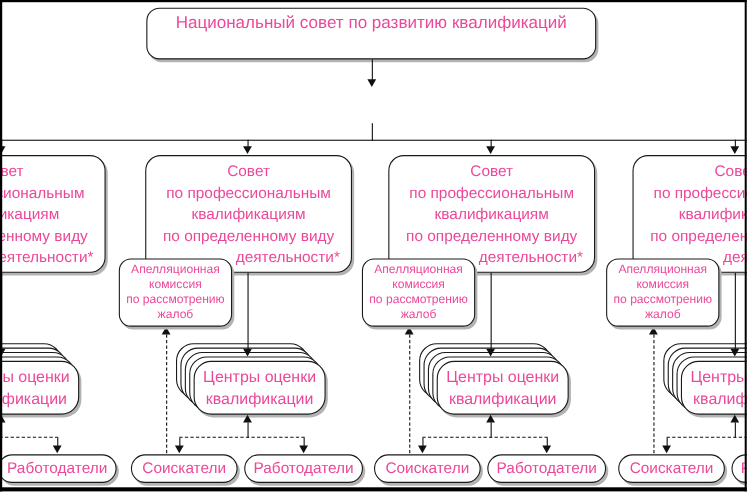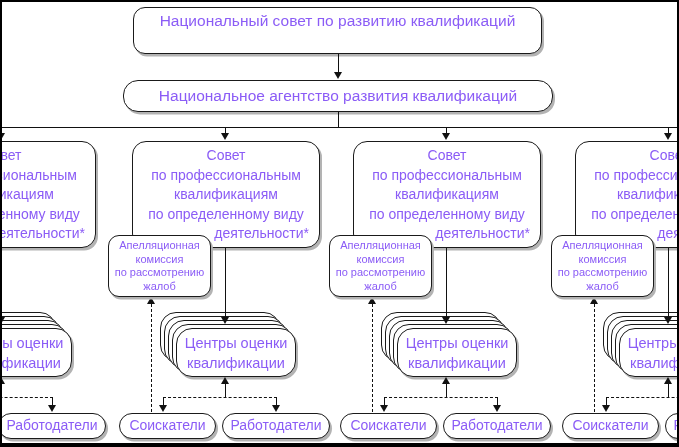--- a/index.html
+++ b/index.html
@@ -7,21 +7,21 @@
     position:relative;width:679px;height:447px;overflow:hidden;background:#fff;
     font-family:"Liberation Sans","DejaVu Sans",sans-serif;color:#000;
   }
   
   .frame{position:absolute;background:var(--frame,#000);z-index:9;}
   
   .box{
     position:absolute;background:var(--box-fill,#fff);
     border:1.4px solid var(--box-border,#1a1a1a);
     box-shadow:2px 2.5px 0 var(--shadow,#b3b3b3);
-    box-sizing:border-box;text-align:center;color:#8b5cf6;
+    box-sizing:border-box;text-align:center;color:#ec4899;
   }
   .topbox{left:133px;top:7px;width:409px;height:47px;border-radius:12px;font-size:15.5px;line-height:21px;padding-top:2px;}
   .agency{left:123px;top:80px;width:430px;height:32px;border-radius:15px;font-size:15.5px;line-height:29px;}
   .council{left:26px;top:141px;width:188px;height:107px;border-radius:14px;font-size:14px;line-height:19.5px;padding-top:4px;}
   .cl{white-space:nowrap;}
   .cl.last{text-align:right;padding-right:10px;}
   .appeals{left:2px;top:235px;width:103px;height:62px;border-radius:11px;font-size:11px;line-height:13.5px;padding-top:3px;z-index:4;}
   .layer{position:absolute;width:120px;height:49px;background:var(--box-fill,#fff);border:1.4px solid var(--box-border,#1a1a1a);border-radius:16px;box-sizing:border-box;}
   .centers{width:120px;height:49px;border-radius:16px;font-size:14.5px;line-height:20px;padding-top:4px;}
   .party{top:413px;height:26px;border-radius:13px;font-size:14px;line-height:23px;}
@@ -42,23 +42,20 @@
 
 <div id="canvas" style="--box-fill: #ffffff; --box-border: #1a1a1a; --line: #111111; --shadow: #b3b3b3; --frame: #000000;">
 
   <div class="box topbox">
     <div>Национальный совет по развитию квалификаций</div>
   </div>
 
   <div class="lv" style="left:338px;top:54px;height:19px"></div>
   <div class="ad" style="left:334px;top:72px"></div>
 
-  <div class="box agency">
-    <div>Национальное агентство развития квалификаций</div>
-  </div>
 
   <div class="lv" style="left:338px;top:112px;height:16px"></div>
   <div class="lh" style="left:0;top:127px;width:679px"></div>
 
   <div class="group" style="left:-118px">
     <div class="lv" style="left:119px;top:127px;height:7px"></div>
     <div class="ad" style="left:115px;top:133px"></div>
     <div class="box council">
       <div class="cl">Совет</div>
       <div class="cl">по профессиональным</div>

